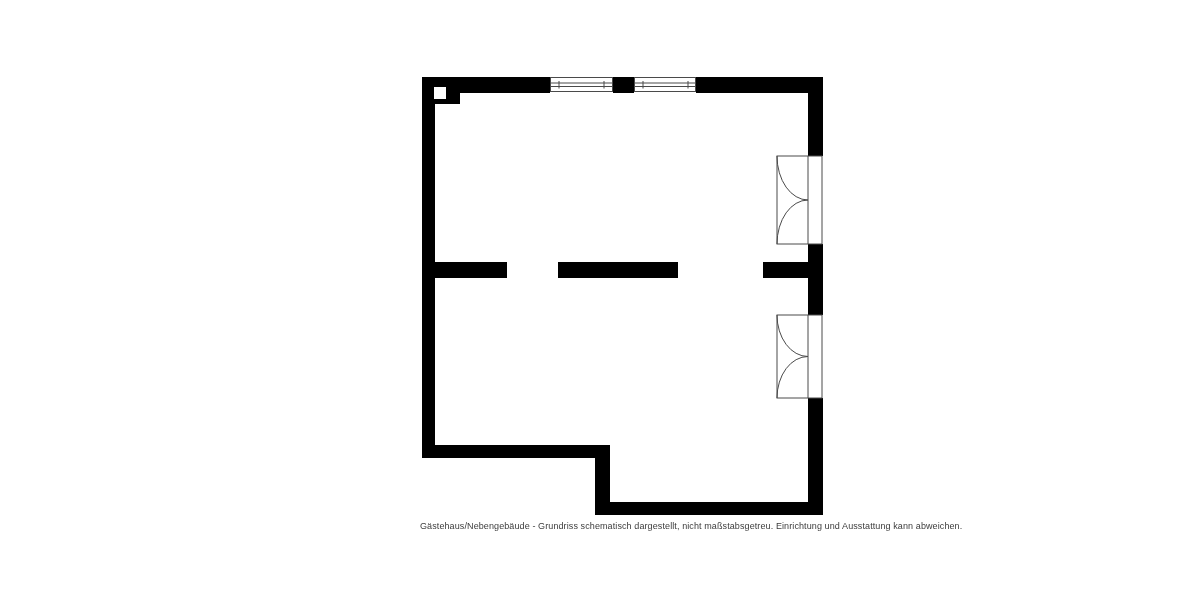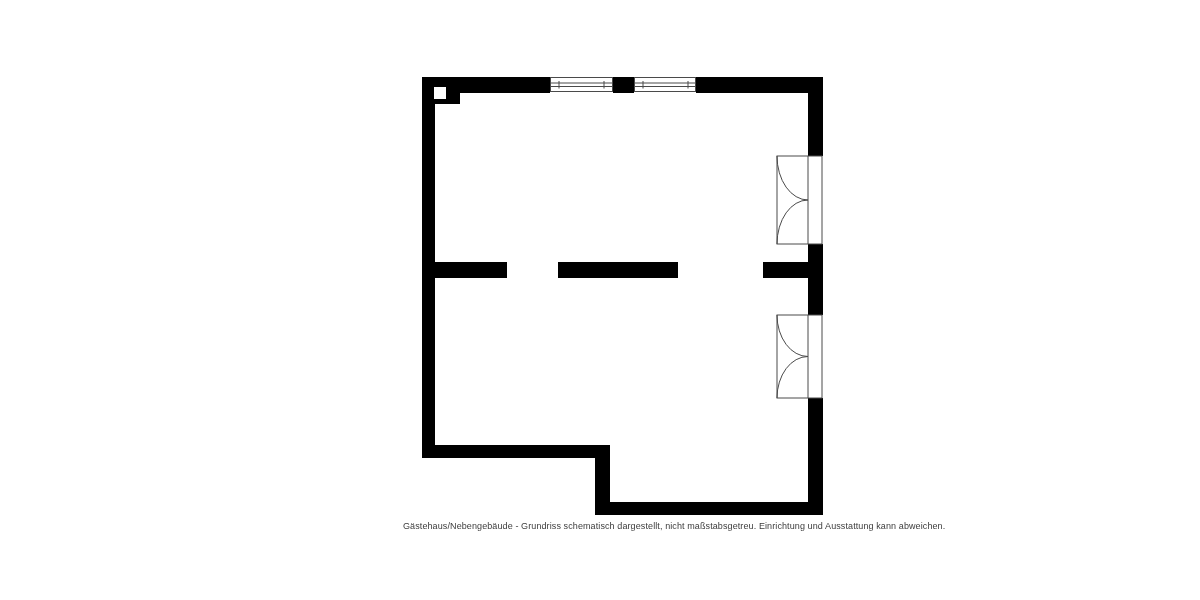--- a/index.html
+++ b/index.html
@@ -12,21 +12,21 @@
   html,body{width:1200px;height:600px;background:var(--background);overflow:hidden;}
   body{font-family:"Liberation Sans", sans-serif;position:relative;}
   .stage{position:absolute;inset:0;}
   svg{display:block;}
   .wall{fill:var(--wall);stroke:none;}
   .void{fill:var(--background);stroke:none;}
   .sym-fill{fill:var(--background);stroke:var(--symbol-line);stroke-width:1;}
   .sym-line{fill:none;stroke:var(--symbol-line);stroke-width:1;}
   .caption{
     position:absolute;
-    left:403px;
+    left:420px;
     top:521px;
     font-size:9px;
     line-height:11px;
     letter-spacing:0.1px;
     color:var(--caption-text);
     white-space:nowrap;
   }
 </style>
 </head>
 <body>

